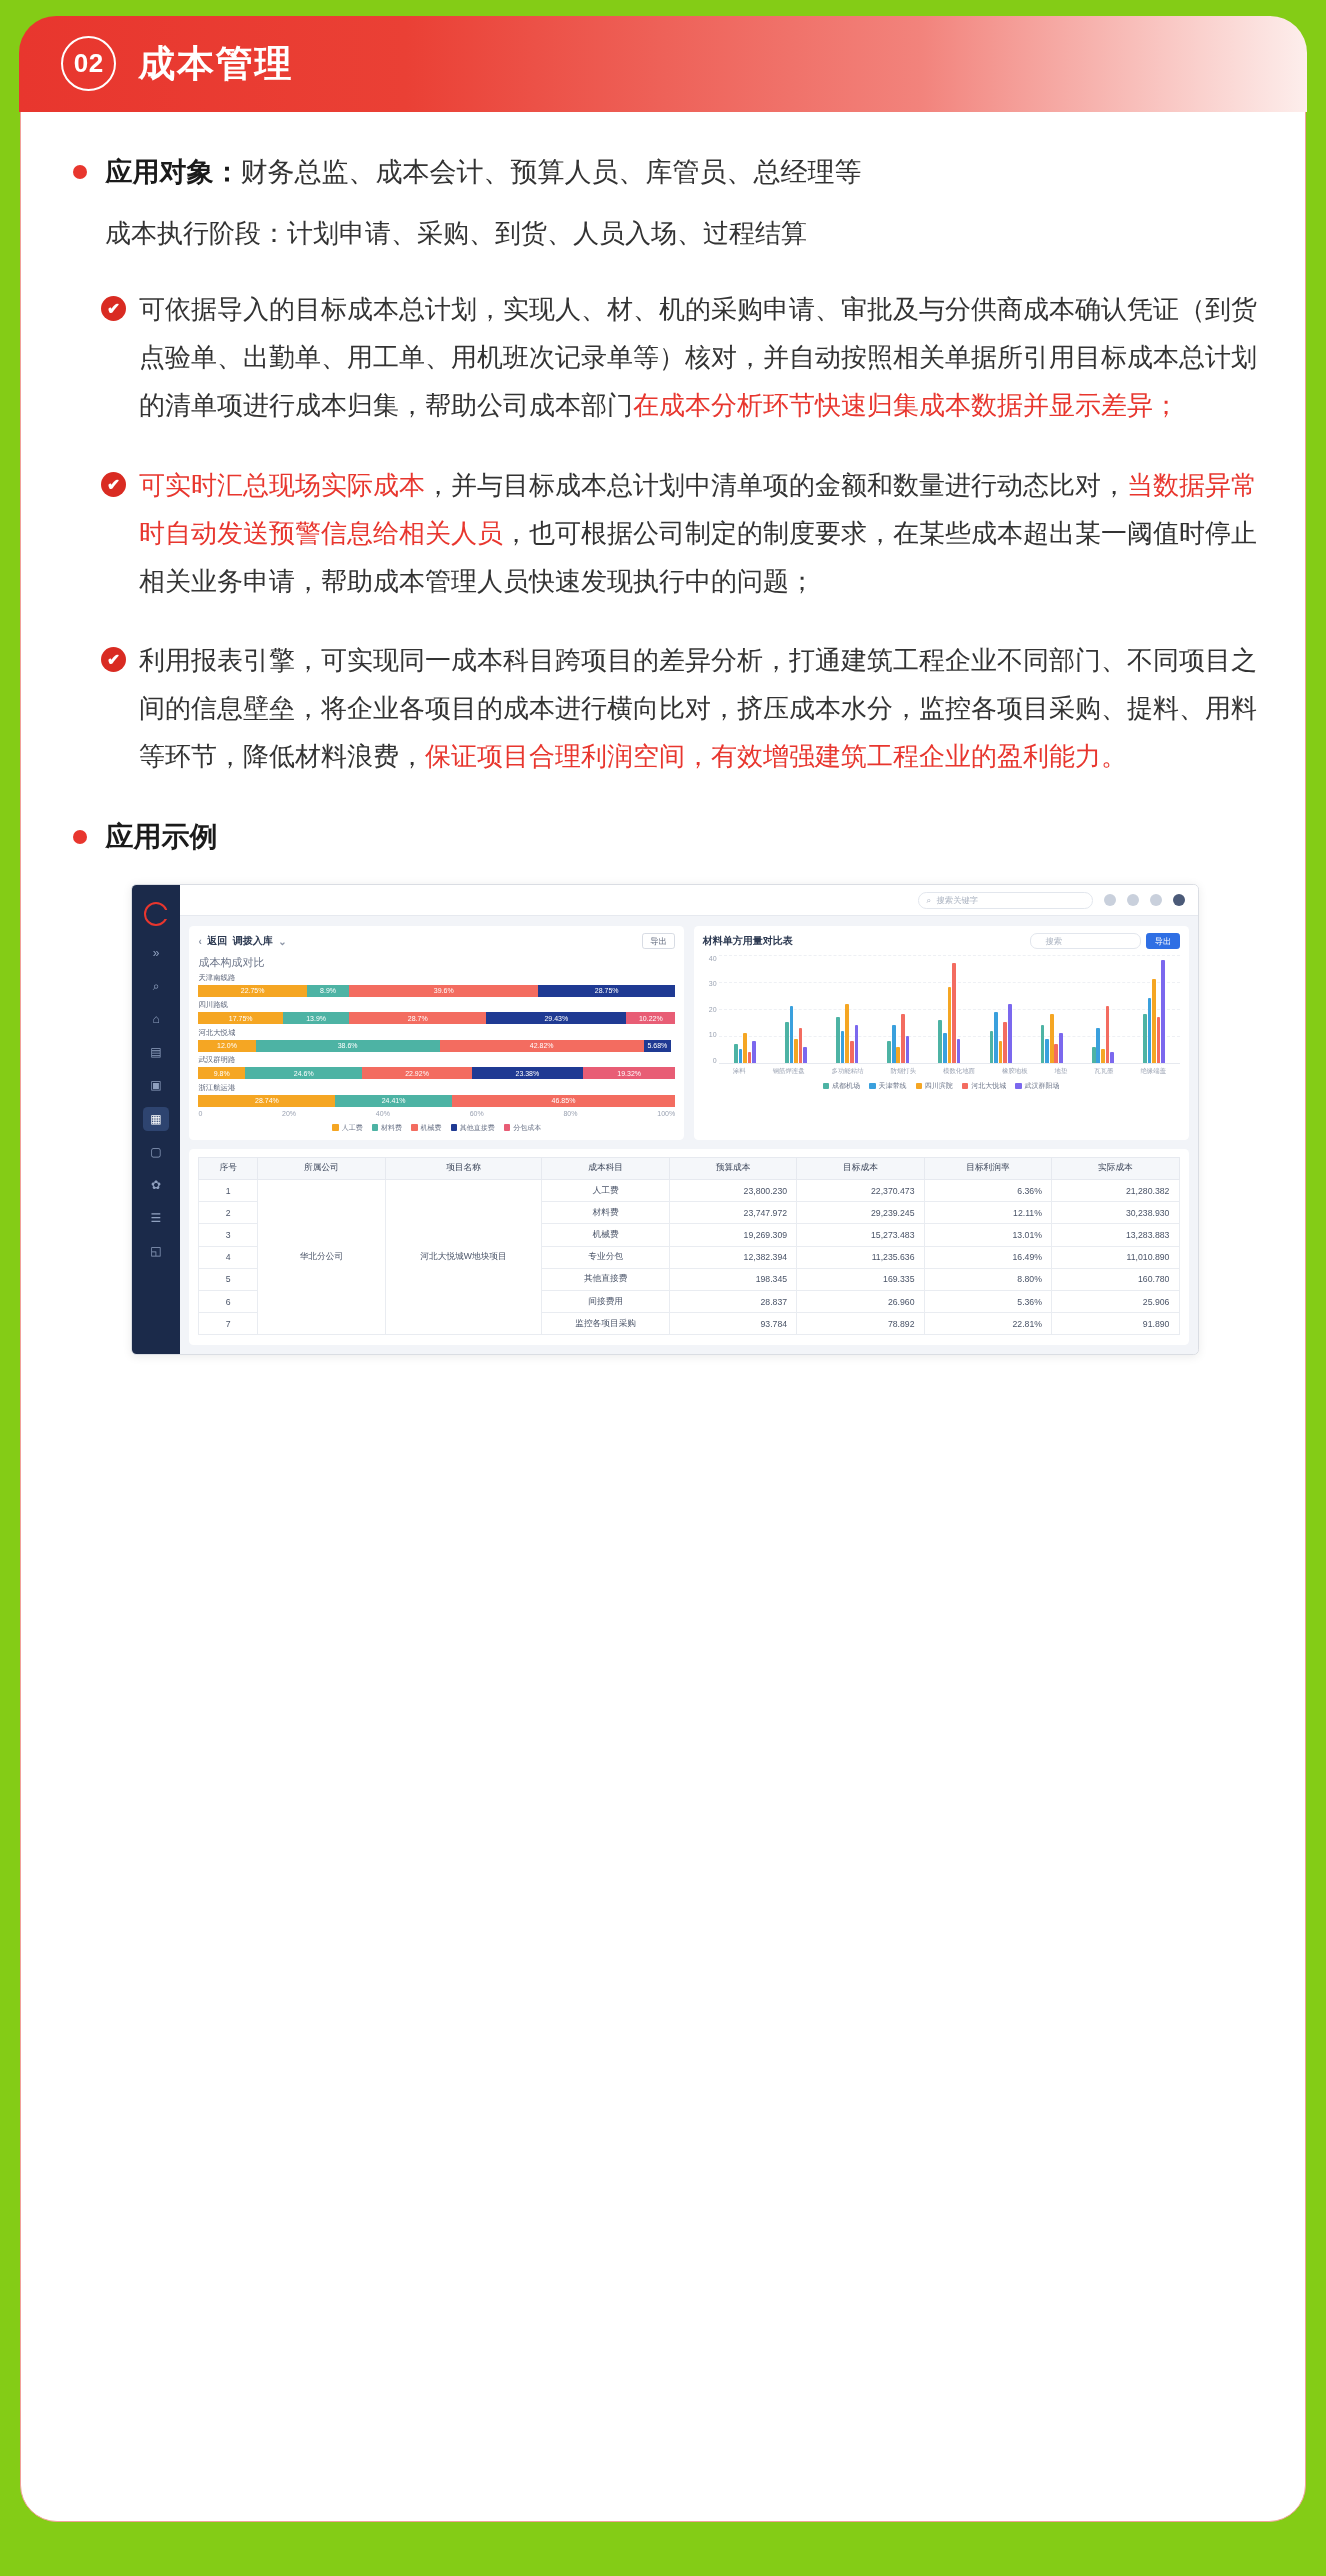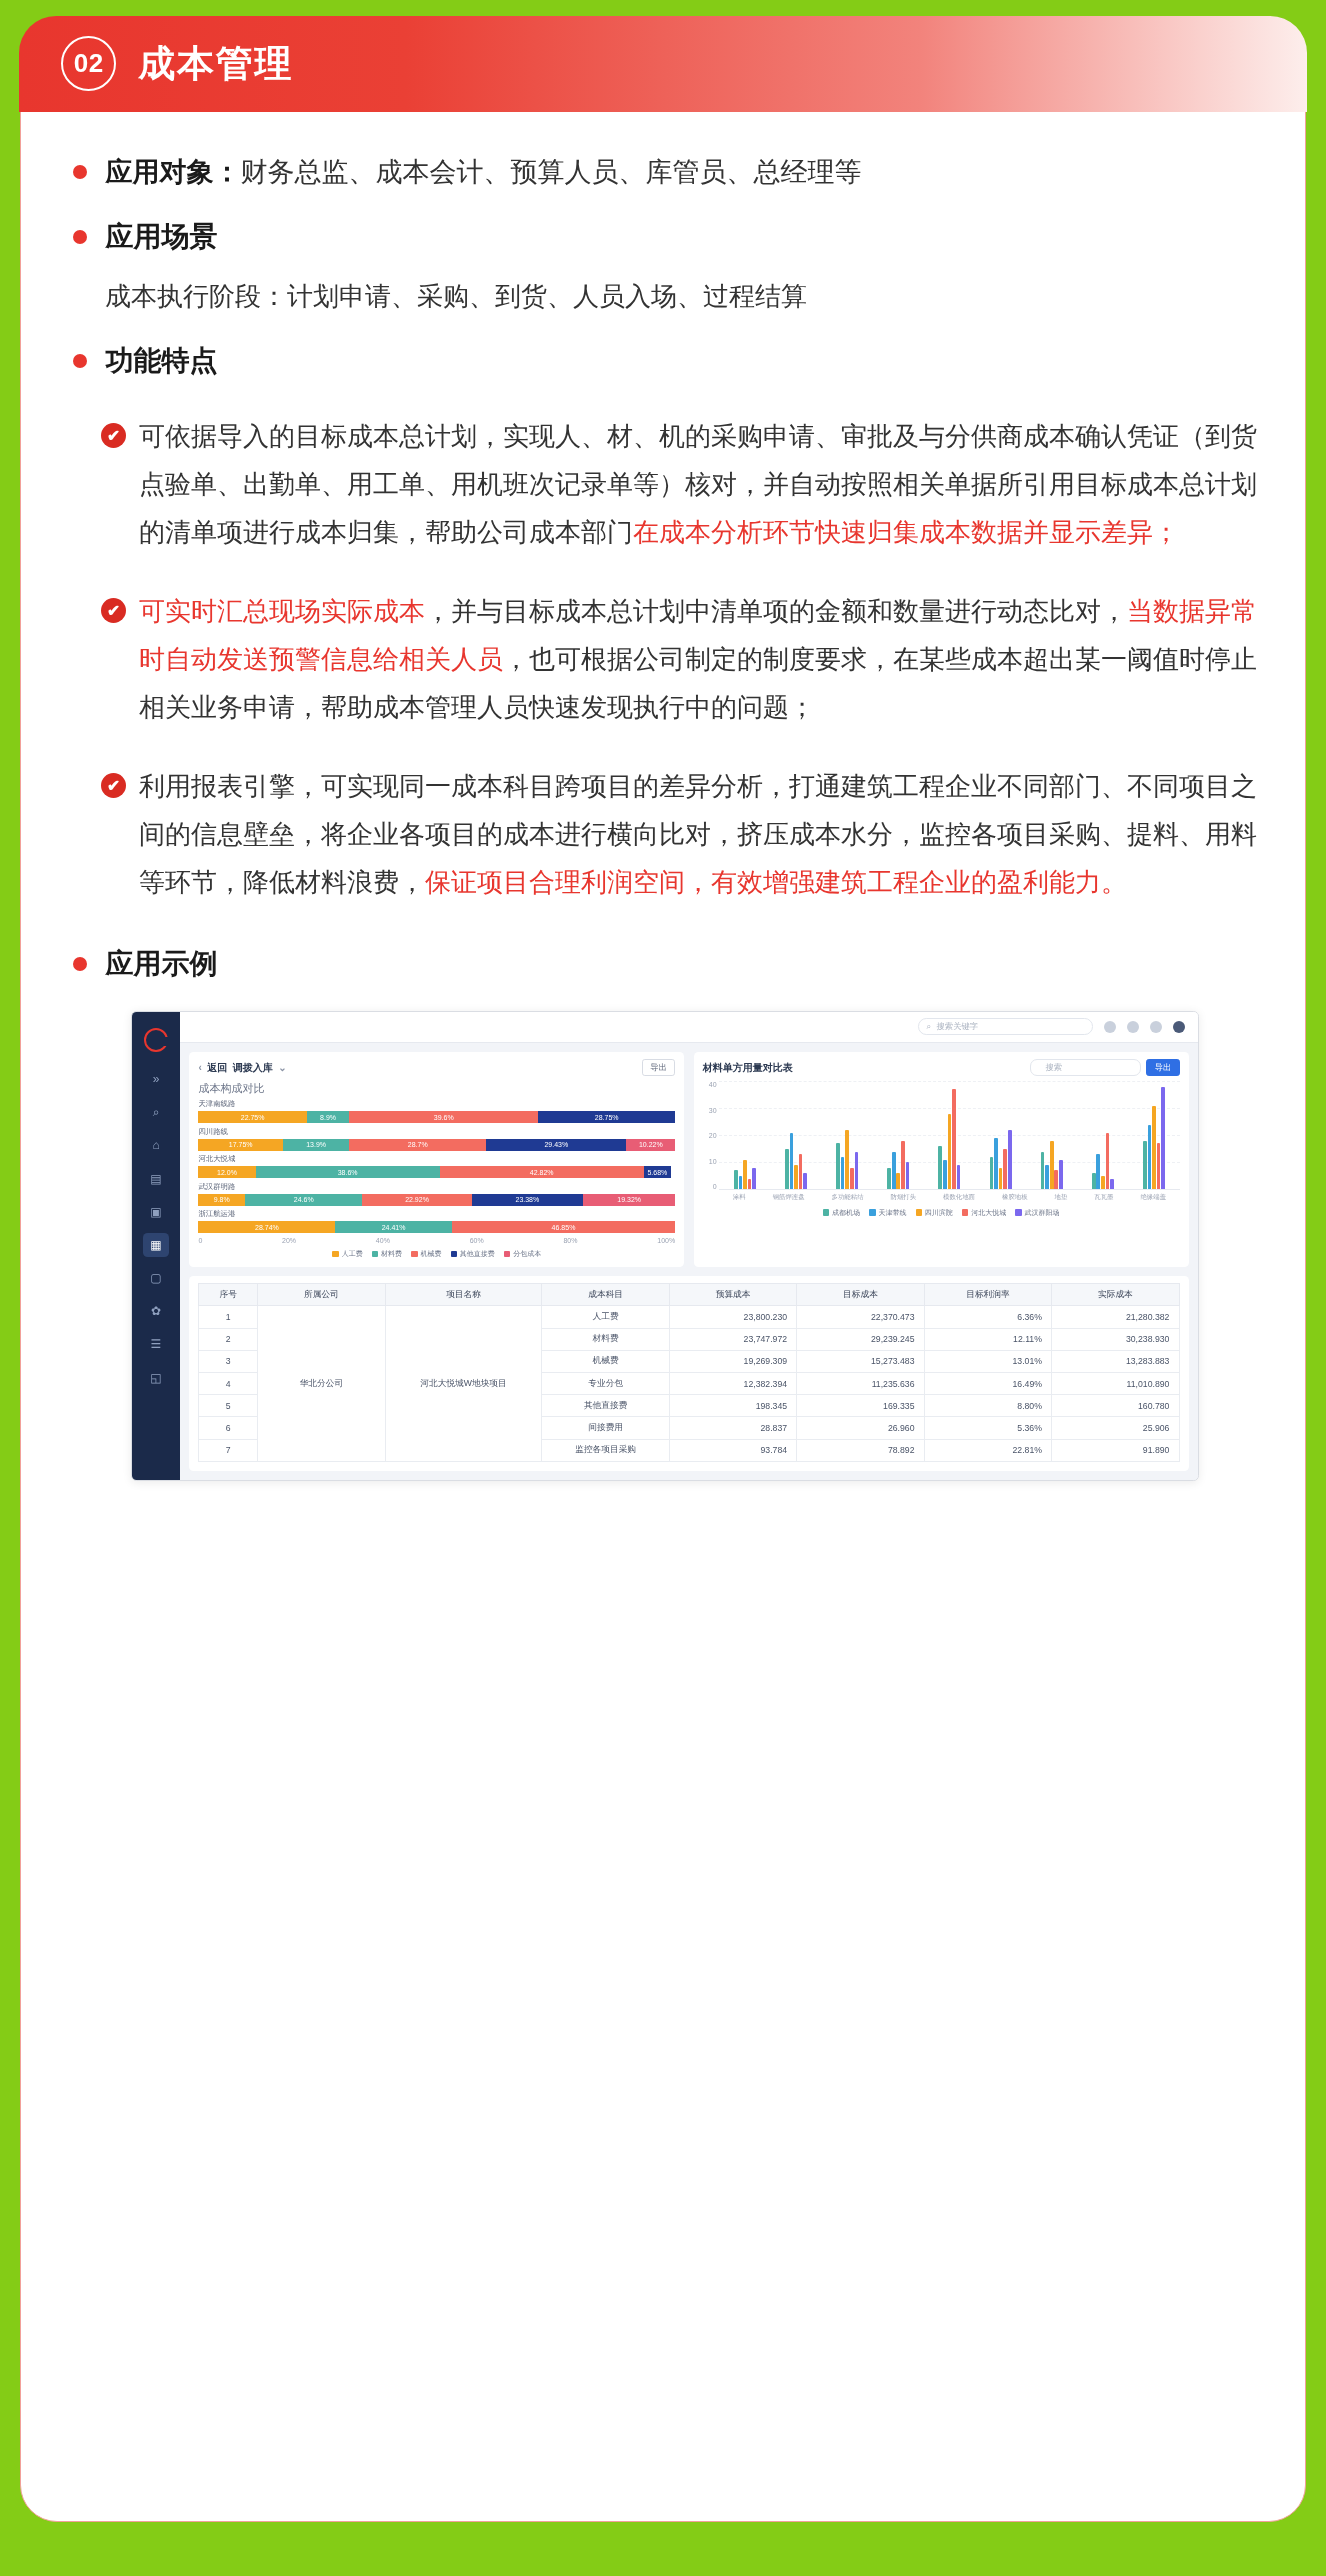--- a/index.html
+++ b/index.html
@@ -360,30 +360,22 @@
 
     <div class="body">
 
       <div class="bullet-row">
         <div class="dot"></div>
         <div class="bullet-text">
           <span class="strong">应用对象：</span><span>财务总监、成本会计、预算人员、库管员、总经理等</span>
         </div>
       </div>
 
-      <div class="bullet-row">
-        <div class="dot"></div>
-        <div class="section-title">应用场景</div>
-      </div>
       <div class="sub-line">成本执行阶段：计划申请、采购、到货、人员入场、过程结算</div>
 
-      <div class="bullet-row">
-        <div class="dot"></div>
-        <div class="section-title">功能特点</div>
-      </div>
 
       <div class="feature">
         <div class="check">✔</div>
         <div class="feature-text">
           <span>可依据导入的目标成本总计划，实现人、材、机的采购申请、审批及与分供商成本确认凭证（到货点验单、出勤单、用工单、用机班次记录单等）核对，并自动按照相关单据所引用目标成本总计划的清单项进行成本归集，帮助公司成本部门</span><span class="hl">在成本分析环节快速归集成本数据并显示差异；</span>
         </div>
       </div>
 
       <div class="feature">
         <div class="check">✔</div>

